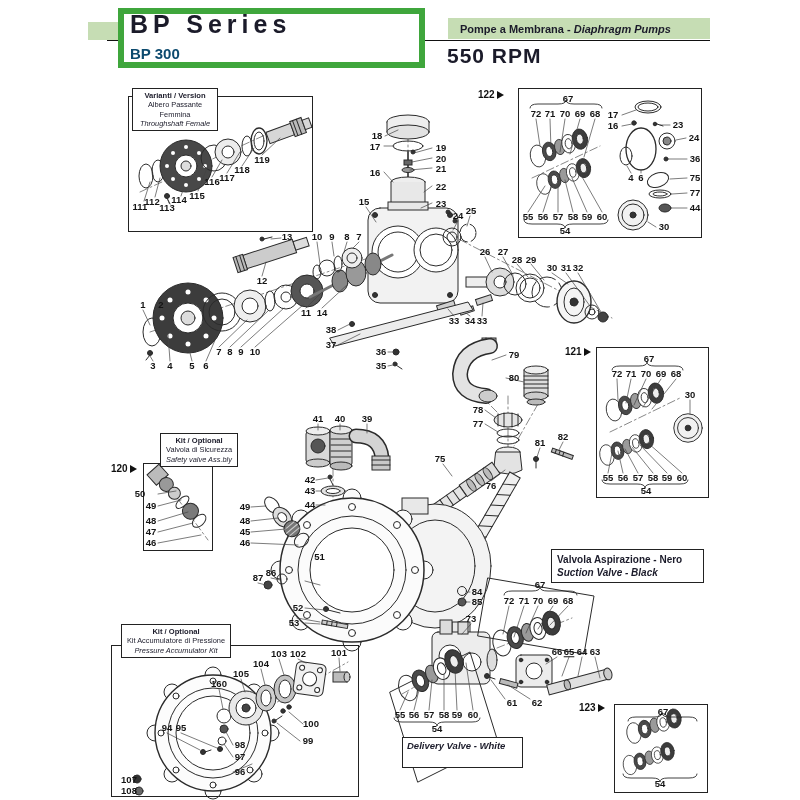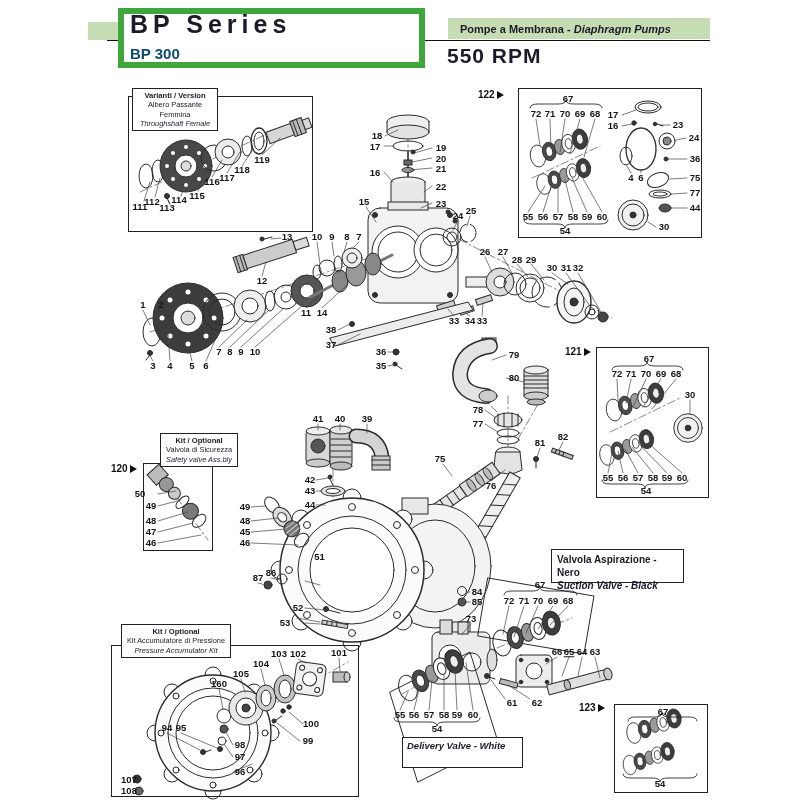--- a/index.html
+++ b/index.html
@@ -700,21 +700,21 @@
     <div class="t1">Kit / Optional</div>
     <div class="t2">Kit Accumulatore di Pressione</div>
     <div class="t3">Pressure Accumulator Kit</div>
   </div>
 
   <div class="panel" style="left:614px;top:704px;width:94px;height:89px;"></div>
   <div class="refmark" style="left:579px;top:702px;">
       <span>123</span>
     </div>
 
-  <div class="callout" style="left:551px;top:549px;width:133px;height:34px;">
+  <div class="callout" style="left:551px;top:549px;width:153px;height:34px;">
     <div class="c1">Valvola Aspirazione - Nero</div>
     <div class="c2">Suction Valve - Black</div>
   </div>
   <div class="callout" style="left:402px;top:737px;width:121px;height:31px;padding:2px 4px;">
     <div class="c2" style="font-size:9.5px;">Delivery Valve - White</div>
   </div>
 
   <div id="labels-layer">
       <span class="plabel" style="left: 143px; top: 305px;">1</span>
       <span class="plabel" style="left: 161px; top: 305px;">2</span>
@@ -764,21 +764,21 @@
       <span class="plabel" style="left: 318px; top: 419px;">41</span>
       <span class="plabel" style="left: 310px; top: 480px;">42</span>
       <span class="plabel" style="left: 310px; top: 491px;">43</span>
       <span class="plabel" style="left: 310px; top: 505px;">44</span>
       <span class="plabel" style="left: 245px; top: 507px;">49</span>
       <span class="plabel" style="left: 245px; top: 521px;">48</span>
       <span class="plabel" style="left: 245px; top: 532px;">45</span>
       <span class="plabel" style="left: 245px; top: 543px;">46</span>
       <span class="plabel" style="left: 298px; top: 557px; padding-left: 43px;">51</span>
       <span class="plabel" style="left: 298px; top: 608px;">52</span>
-      <span class="plabel" style="left: 285px; top: 623px;">53</span>
+      <span class="plabel" style="left: 294px; top: 623px;">53</span>
       <span class="plabel" style="left: 271px; top: 573px;">86</span>
       <span class="plabel" style="left: 258px; top: 578px;">87</span>
       <span class="plabel" style="left: 477px; top: 592px;">84</span>
       <span class="plabel" style="left: 477px; top: 602px;">85</span>
       <span class="plabel" style="left: 471px; top: 619px;">73</span>
       <span class="plabel" style="left: 514px; top: 355px;">79</span>
       <span class="plabel" style="left: 514px; top: 378px;">80</span>
       <span class="plabel" style="left: 478px; top: 410px;">78</span>
       <span class="plabel" style="left: 478px; top: 424px;">77</span>
       <span class="plabel" style="left: 440px; top: 459px;">75</span>

